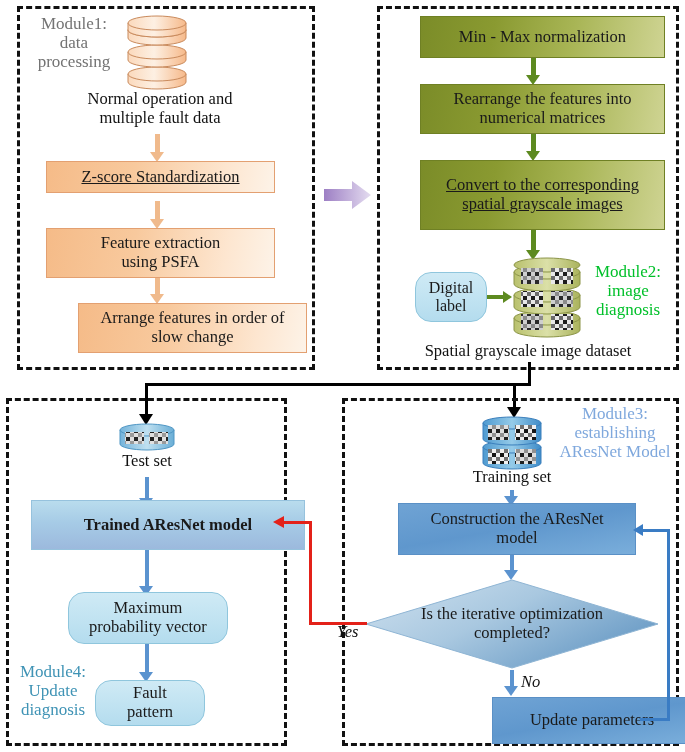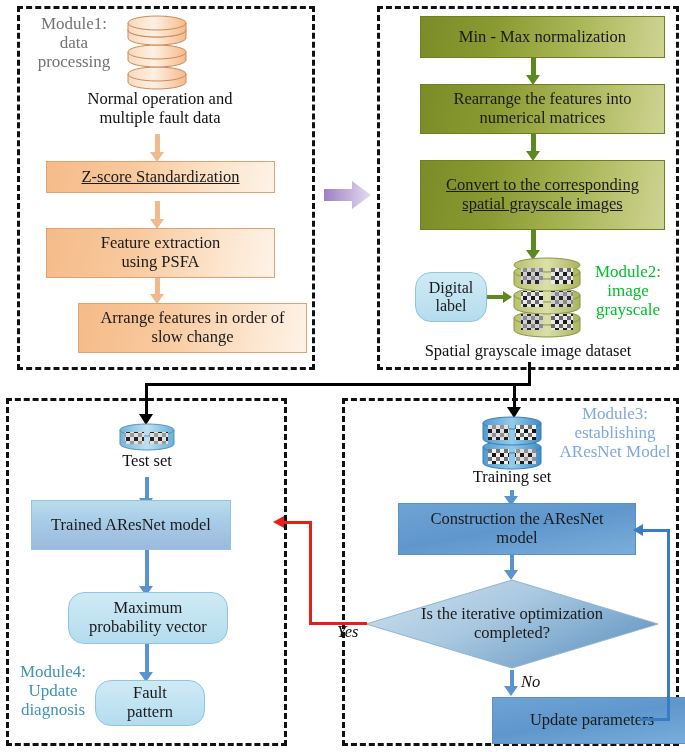--- a/index.html
+++ b/index.html
@@ -181,21 +181,21 @@
         <rect x="10" y="35" width="22" height="16" fill="url(#gp2)"></rect>
         <rect x="40" y="35" width="22" height="16" fill="url(#gp1)"></rect>
         <rect x="10" y="58" width="22" height="16" fill="url(#gp1)"></rect>
         <rect x="40" y="58" width="22" height="16" fill="url(#gp2)"></rect>
       </g>
     </svg>
   </div>
 
   <div class="mod-label mod2-label" style="left:578px;top:262px;width:100px;white-space:pre-line;">Module2:
 image
-grayscale</div>
+diagnosis</div>
 
   <div class="cap" style="left:383px;top:342px;width:290px;">Spatial grayscale image dataset</div>
 
   <div class="ln v-black" style="left:528px;top:362px;width:3px;height:21px;"></div>
   <div class="ln v-black" style="left:145px;top:383px;width:386px;height:3px;"></div>
   <div class="ln v-black" style="left:145px;top:383px;width:3px;height:33px;"></div>
   <div class="tri" style="left:139px;top:414px;border-left:7.5px solid transparent;border-right:7.5px solid transparent;border-top:11px solid #000;"></div>
   <div class="ln v-black" style="left:513px;top:383px;width:3px;height:26px;"></div>
   <div class="tri" style="left:507px;top:407px;border-left:7.5px solid transparent;border-right:7.5px solid transparent;border-top:11px solid #000;"></div>
 
@@ -222,21 +222,21 @@
       <rect x="7" y="11" width="19" height="12" fill="url(#gp3)"></rect>
       <rect x="31" y="11" width="19" height="12" fill="url(#gp3)"></rect>
     </svg>
   </div>
 
   <div class="cap" style="left:97px;top:452px;width:100px;">Test set</div>
 
   <div class="ln v-blue" style="left:145px;top:477px;width:4px;height:23px;"></div>
   <div class="tri" style="left:139px;top:498px;border-left:7px solid transparent;border-right:7px solid transparent;border-top:10px solid #5b93cf;"></div>
 
-  <div class="pbox blue-soft" style="left:31px;top:500px;width:200px;height:50px;white-space:pre-line;">Trained AResNet model</div>
+  <div class="pbox blue-soft" style="left:31px;top:500px;width:274px;height:50px;white-space:pre-line;font-weight:bold;">Trained AResNet model</div>
 
   <div class="ln v-blue" style="left:145px;top:550px;width:4px;height:38px;"></div>
   <div class="tri" style="left:139px;top:586px;border-left:7px solid transparent;border-right:7px solid transparent;border-top:10px solid #5b93cf;"></div>
 
   <div class="pbox round-lt" style="left:68px;top:592px;width:160px;height:52px;white-space:pre-line;">Maximum
 probability vector</div>
 
   <div class="ln v-blue" style="left:145px;top:644px;width:4px;height:30px;"></div>
   <div class="tri" style="left:139px;top:672px;border-left:7px solid transparent;border-right:7px solid transparent;border-top:10px solid #5b93cf;"></div>
 

